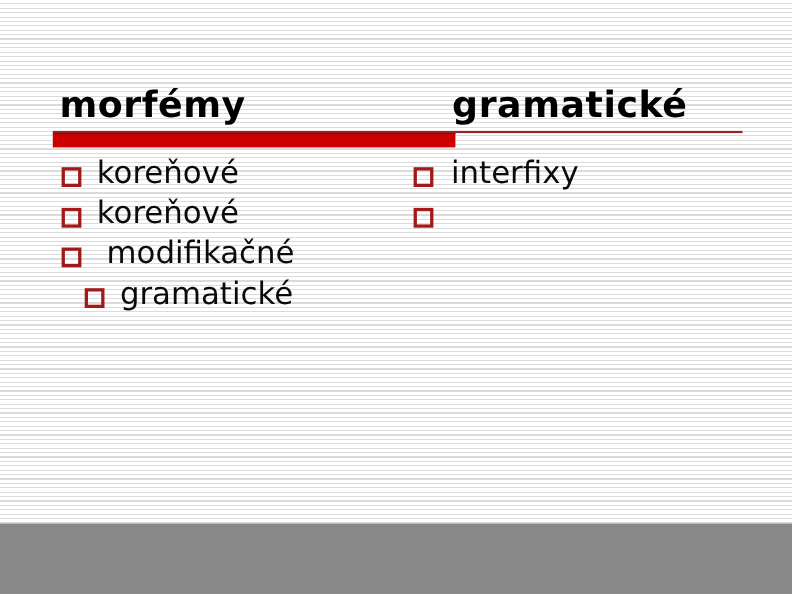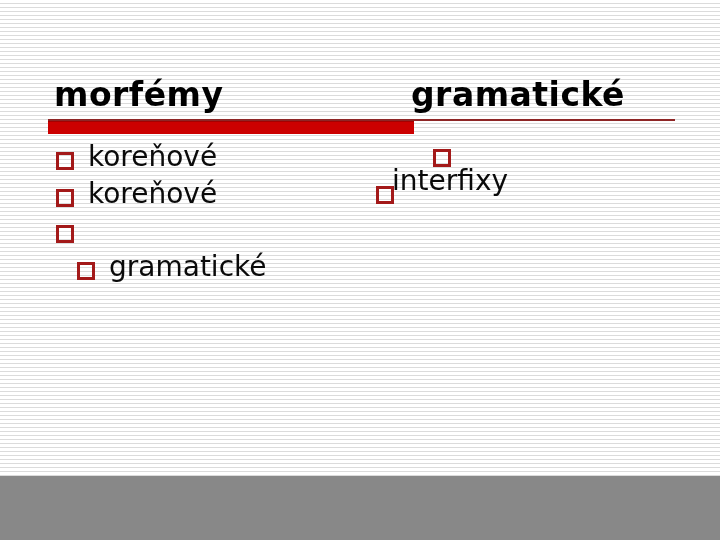--- a/index.html
+++ b/index.html
@@ -58,21 +58,21 @@
   }
   .row .label{
     font-size:28px;
     line-height:28px;
     color:#0a0a0a;
     white-space:pre;
     display:inline-block;
   }
   .list-left .row{left:56px;}
   .list-left .label{margin-left:14px;}
-  .list-right .row{left:376px;flex-direction:column;}
+  .list-right .row{left:376px;}
   .list-right .label{margin-left:16px;}
   .r1{top:142px;}
   .r2{top:179px;}
   .r3{top:215px;}
   .r4{top:252px;padding-left:21px;}
   .bottom-rule{
     position:absolute;
     left:47px;top:484px;
     width:637px;height:4px;
   }
@@ -99,20 +99,21 @@
     <div class="row r1">
       <span class="bullet"></span>
       <span class="label">koreňové</span>
     </div>
     <div class="row r2">
       <span class="bullet"></span>
       <span class="label">koreňové</span>
     </div>
     <div class="row r3">
       <span class="bullet"></span>
+      <span class="label"> modifikačné</span>
     </div>
     <div class="row r4">
       <span class="bullet"></span>
       <span class="label">gramatické</span>
     </div>
   </div>
 
   <div class="list-right">
     <div class="row r1">
       <span class="bullet"></span>

